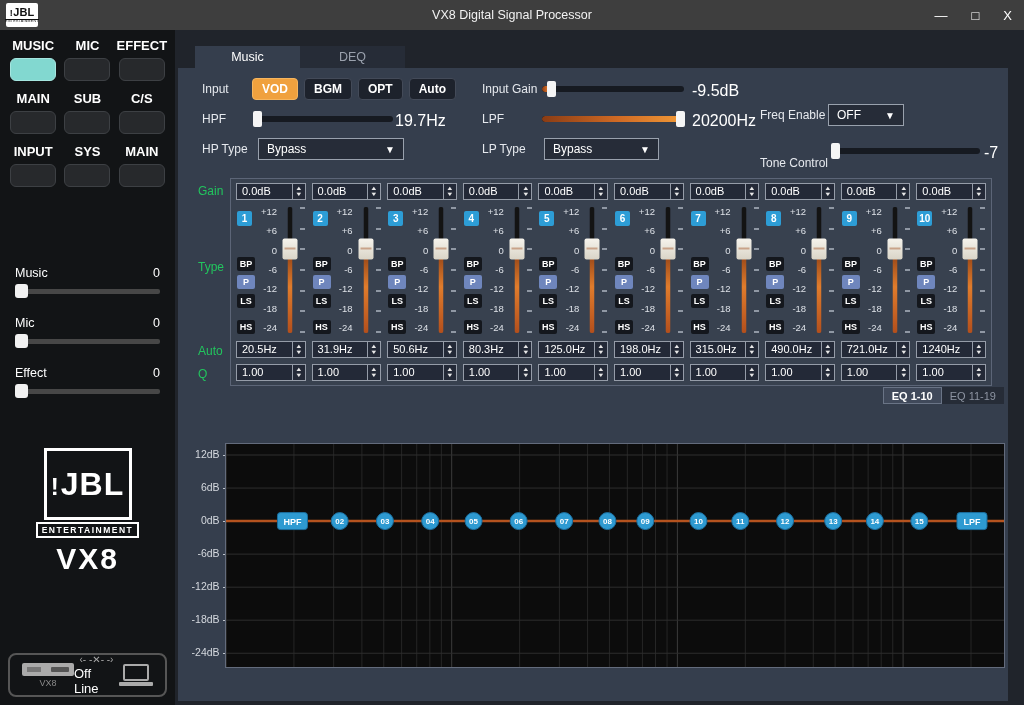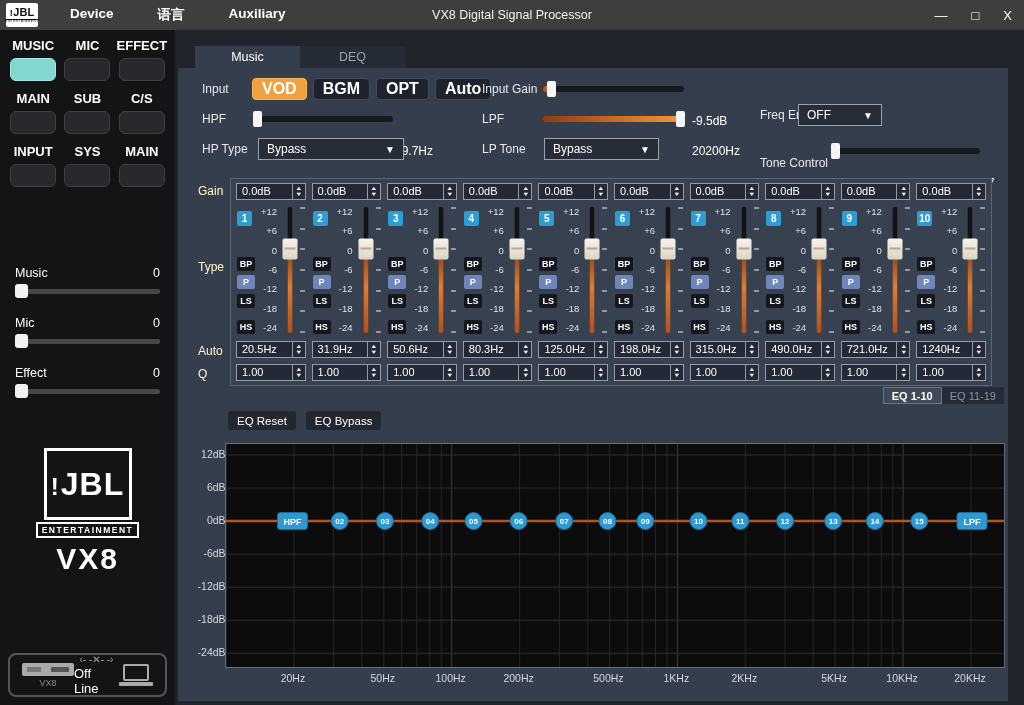--- a/index.html
+++ b/index.html
@@ -53,34 +53,34 @@
   
   .main-area { position:absolute; top:30px; left:175px; width:849px; height:675px; background:#20242b; }
   .panel { position:absolute; top:38px; left:3px; width:830px; height:633px; background:#353e4d; }
   .tabbar { position:absolute; top:16px; left:20px; display:flex; }
   .tab { width:105px; height:22px; display:flex; align-items:center; justify-content:center; font-size:12.5px; }
   .tab.active { background:#353e4d; color:#fff; }
   .tab.inactive { background:#262c37; color:#9aa1ad; }
 
   
   .ctl-label { position:absolute; color:#e6e9ee; font-size:12px; white-space:nowrap; }
-  .ctl-value { position:absolute; color:#fff; font-size:12px; white-space:nowrap;margin-top:32px; }
+  .ctl-value { position:absolute; color:#fff; font-size:16px; white-space:nowrap; }
   .seg-group { position:absolute; display:flex; gap:6px; }
-  .seg-btn { height:22px; padding:7px 9px; display:flex; align-items:center; justify-content:center; background:#1d222c; border:1px solid #434a58; border-radius:4px; color:#fff; font-weight:bold; font-size:16px; }
+  .seg-btn { height:22px; padding:7px 9px; display:flex; align-items:center; justify-content:center; background:#1d222c; border:1px solid #434a58; border-radius:4px; color:#fff; font-weight:bold; font-size:12px; }
   .seg-btn.active { background:#f0a13e; border-color:#f6b55e; }
   .hslider { position:absolute; height:6px; }
   .hs-track { position:absolute; inset:0; background:#161a21; border-radius:3px; overflow:hidden; }
   .hs-fill { position:absolute; left:0; top:0; bottom:0; background:linear-gradient(90deg,#8a3c14,#d06a24 55%,#ef9736); border-radius:3px; }
   .hs-handle { position:absolute; top:-5px; width:9px; height:16px; background:#f5f5f5; border-radius:2px; }
   .dropdown { position:absolute; height:22px; background:#262c38; border:1px solid #99a1ad; display:flex; align-items:center; }
   .dd-value { flex:1; color:#fff; font-size:12px; padding-left:8px; }
   .dd-arrow { color:#fff; font-size:10px; padding-right:8px; }
 
   
-  .eq-rowlabel { position:absolute; color:#fef9c3; font-size:12px; }
+  .eq-rowlabel { position:absolute; color:#22c55e; font-size:12px; }
   .eq-panel { position:absolute; left:52px; top:110px; width:762px; height:208px; background:#38414f; border:1px solid #5c6577; display:flex; padding:4px 2px; }
   .band { flex:1; margin:0 3px; display:flex; flex-direction:column;justify-content:center; }
   .spin { height:17px; background:#232937; border:1px solid #959ca8; display:flex; align-items:stretch; }
   .spin-val { flex:1; color:#fff; font-size:11px; line-height:15px; padding-left:5px; white-space:nowrap; overflow:hidden; }
   .spin-arr { width:13px; border-left:1px solid #959ca8; display:flex; flex-direction:column; align-items:center; justify-content:center; color:#e8e8e8; }
   .spin-arr span { font-size:5.5px; line-height:1.05; transform:scaleX(1.4); }
   .band-body { position:relative; height:131px; margin:5px 0; }
   .badge { position:absolute; left:1px; top:6px; width:15px; height:15px; background:#2d9dd6; border-radius:2px; color:#fff; font-weight:bold; font-size:10px; display:flex; align-items:center; justify-content:center; }
   .tbtn { position:absolute; left:1px; width:18px; height:14px; background:#14171d; border-radius:2px; color:#fff; font-size:9px; font-weight:bold; display:flex; align-items:center; justify-content:center; }
   .tbtn.sel { background:#6f86bd; }
@@ -98,41 +98,36 @@
 
   .eq-tabs { position:absolute; top:319px; right:4px; display:flex; }
   .eq-tab { height:17px; padding:0 8px; display:flex; align-items:center; font-size:11px; }
   .eq-tab.active { background:#40495a; border:1px solid #6a7486; color:#fff; font-weight:bold; }
   .eq-tab.inactive { background:#262c37; color:#8d94a2; }
   .graph-btns { position:absolute; left:50px; top:343px; display:flex; gap:10px; }
   .gbtn { height:19px; padding:0 9px; background:#23272f; border-radius:3px; color:#fff; font-size:11.5px; display:flex; align-items:center; }
 
   
   .graph { position:absolute; left:47px; top:375px; width:780px; height:225px; background:#0c0c0c; border:1px solid #636b7c; }
-  .y-labels { position:absolute; left:12px; top:375px; width:44px; height:225px; }
+  .y-labels { position:absolute; left:6px; top:375px; width:44px; height:225px; }
   .y-labels span { position:absolute; right:2px; transform:translateY(-50%); color:#d4d8de; font-size:10.5px; white-space:nowrap; }
   .y-labels span::after { content:" -"; color:#d4d8de; }
   .x-labels { position:absolute; left:47px; top:601px; width:780px; height:16px; }
   .x-labels span { position:absolute; transform:translateX(-50%); color:#d4d8de; font-size:10.5px; top:3px; white-space:nowrap; }
 </style>
 </head>
 <body>
 
 <div class="window">
 
   <header class="titlebar">
     <div class="logo-badge">
       <span class="logo-text">JBL</span>
       <span class="logo-sub">ENTERTAINMENT</span>
     </div>
-    <nav class="menus" id="menubar">
-        <div class="menu-item">Device</div>
-        <div class="menu-item">语言</div>
-        <div class="menu-item">Auxiliary</div>
-      </nav>
     <div class="win-title">VX8 Digital Signal Processor</div>
     <div class="win-controls">
       <span>—</span>
       <span>□</span>
       <span>X</span>
     </div>
   </header>
 
   <aside class="sidebar">
     <div class="nav-grid" id="nav-grid">
@@ -261,32 +256,32 @@
       <div class="ctl-label" style="left:304px;top:44px">LPF</div>
       <div class="hslider" id="lpf-slider" style="left:364px;top:48px;width:142px">
           <div class="hs-track">
             <div class="hs-fill" style="width: 97%;"></div>
           </div>
           <div class="hs-handle" style="left: calc(97% - 4px);"></div>
         </div>
       <div class="ctl-value" style="left:514px;top:44px">20200Hz</div>
 
       <div class="ctl-label" style="left:582px;top:40px">Freq Enable</div>
-      <div class="dropdown" style="left:620px;top:36px;width:84px">
+      <div class="dropdown" style="left:650px;top:36px;width:76px">
         <span class="dd-value">OFF</span>
         <span class="dd-arrow">▼</span>
       </div>
 
       <div class="ctl-label" style="left:24px;top:74px">HP Type</div>
       <div class="dropdown" style="left:80px;top:70px;width:146px">
         <span class="dd-value">Bypass</span>
         <span class="dd-arrow">▼</span>
       </div>
 
-      <div class="ctl-label" style="left:304px;top:74px">LP Tone</div>
+      <div class="ctl-label" style="left:304px;top:74px">LP Type</div>
       <div class="dropdown" style="left:366px;top:70px;width:115px">
         <span class="dd-value">Bypass</span>
         <span class="dd-arrow">▼</span>
       </div>
 
       <div class="ctl-label" style="left:582px;top:88px">Tone Control</div>
       <div class="hslider" id="tone-control-slider" style="left:654px;top:80px;width:148px">
           <div class="hs-track">
             <div class="hs-fill" style="width: 2%;"></div>
           </div>
@@ -849,24 +844,20 @@
               </span>
             </div>
           </div>
         </div>
 
       <div class="eq-tabs" id="eq-tabs">
           <div class="eq-tab active">EQ 1-10</div>
           <div class="eq-tab inactive">EQ 11-19</div>
         </div>
 
-      <div class="graph-btns">
-        <div class="gbtn">EQ Reset</div>
-        <div class="gbtn">EQ Bypass</div>
-      </div>
 
       <div class="y-labels" id="y-labels">
           <span style="top: 11.0123px;">12dB</span>
           <span style="top: 44.0494px;">6dB</span>
           <span style="top: 77.0864px; text-align: center;">0dB</span>
           <span style="top: 110.123px;">-6dB</span>
           <span style="top: 143.16px;">-12dB</span>
           <span style="top: 176.198px;">-18dB</span>
           <span style="top: 209.235px;">-24dB</span>
         </div>
@@ -968,28 +959,16 @@
             <g>
               <circle cx="693.3027670778414" cy="77.08641975308642" r="8.5" fill="#2e9ad1" stroke="#1b6e9e" stroke-width="1"></circle>
               <text x="693.3027670778414" y="77.58641975308642" fill="#fff" font-size="8" font-weight="bold" text-anchor="middle" dominant-baseline="central" font-family="Liberation Sans, sans-serif">15</text>
             </g>
             <g>
               <rect x="730.9952059198702" y="68.58641975308642" width="30" height="17" rx="3" fill="#2e9ad1" stroke="#1b6e9e" stroke-width="1"></rect>
               <text x="745.9952059198702" y="77.58641975308642" fill="#fff" font-size="9" font-weight="bold" text-anchor="middle" dominant-baseline="central" font-family="Liberation Sans, sans-serif">LPF</text>
             </g>
           </svg>
       </div>
-      <div class="x-labels" id="x-labels">
-          <span style="left: 67.9404px;">20Hz</span>
-          <span style="left: 157.753px;">50Hz</span>
-          <span style="left: 225.693px;">100Hz</span>
-          <span style="left: 293.634px;">200Hz</span>
-          <span style="left: 383.446px;">500Hz</span>
-          <span style="left: 451.386px;">1KHz</span>
-          <span style="left: 519.327px;">2KHz</span>
-          <span style="left: 609.139px;">5KHz</span>
-          <span style="left: 677.079px;">10KHz</span>
-          <span style="left: 745.02px;">20KHz</span>
-        </div>
 
     </div>
   </main>
 </div>
 
 </body></html>

